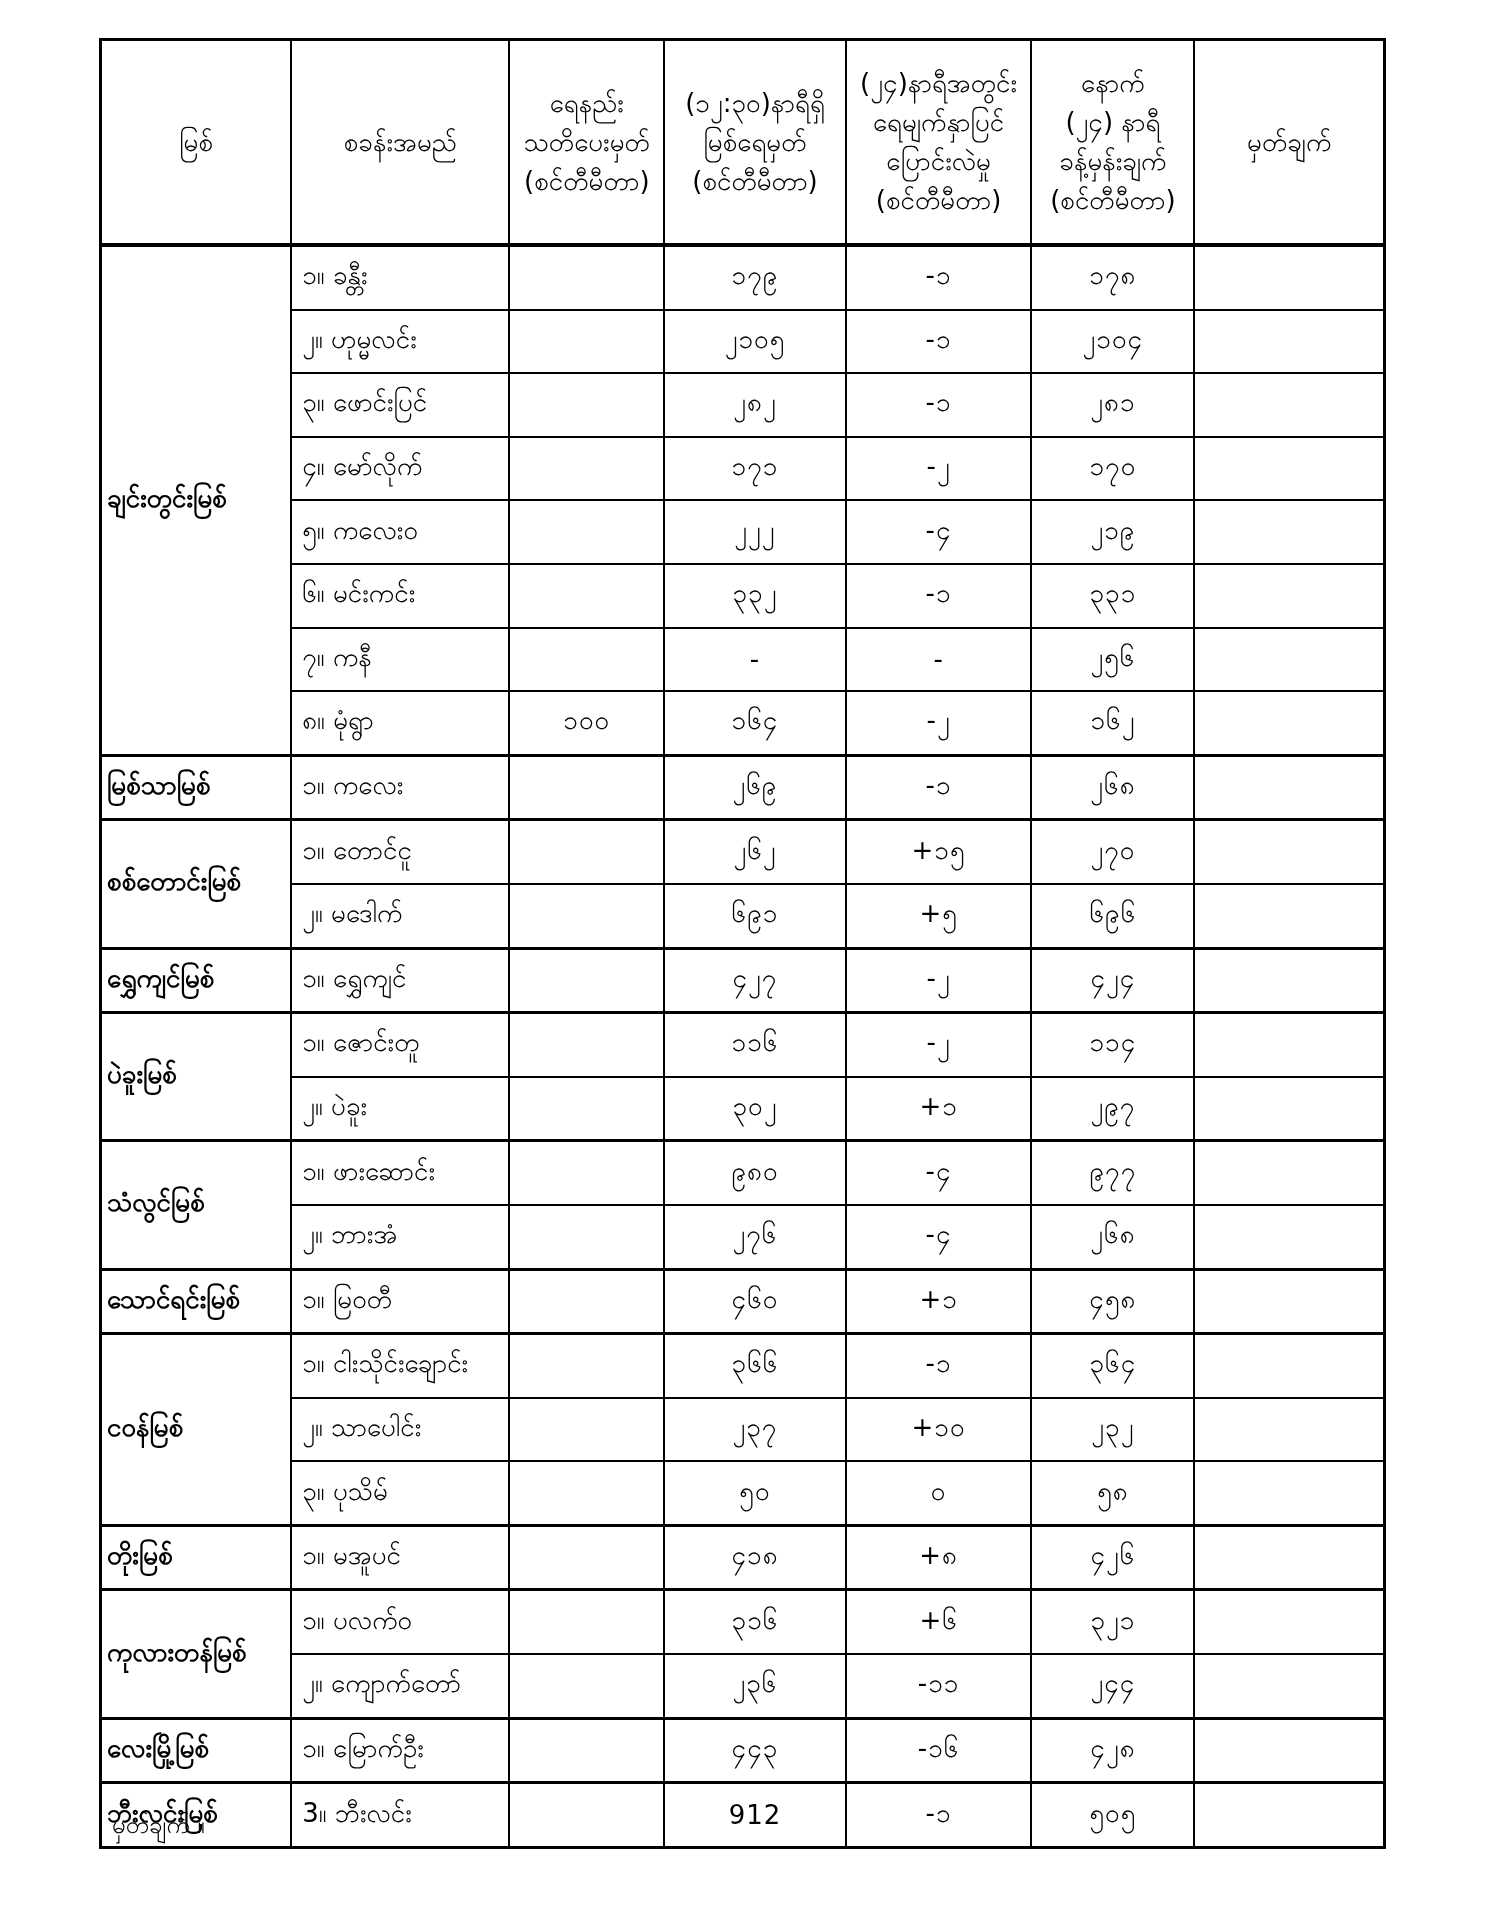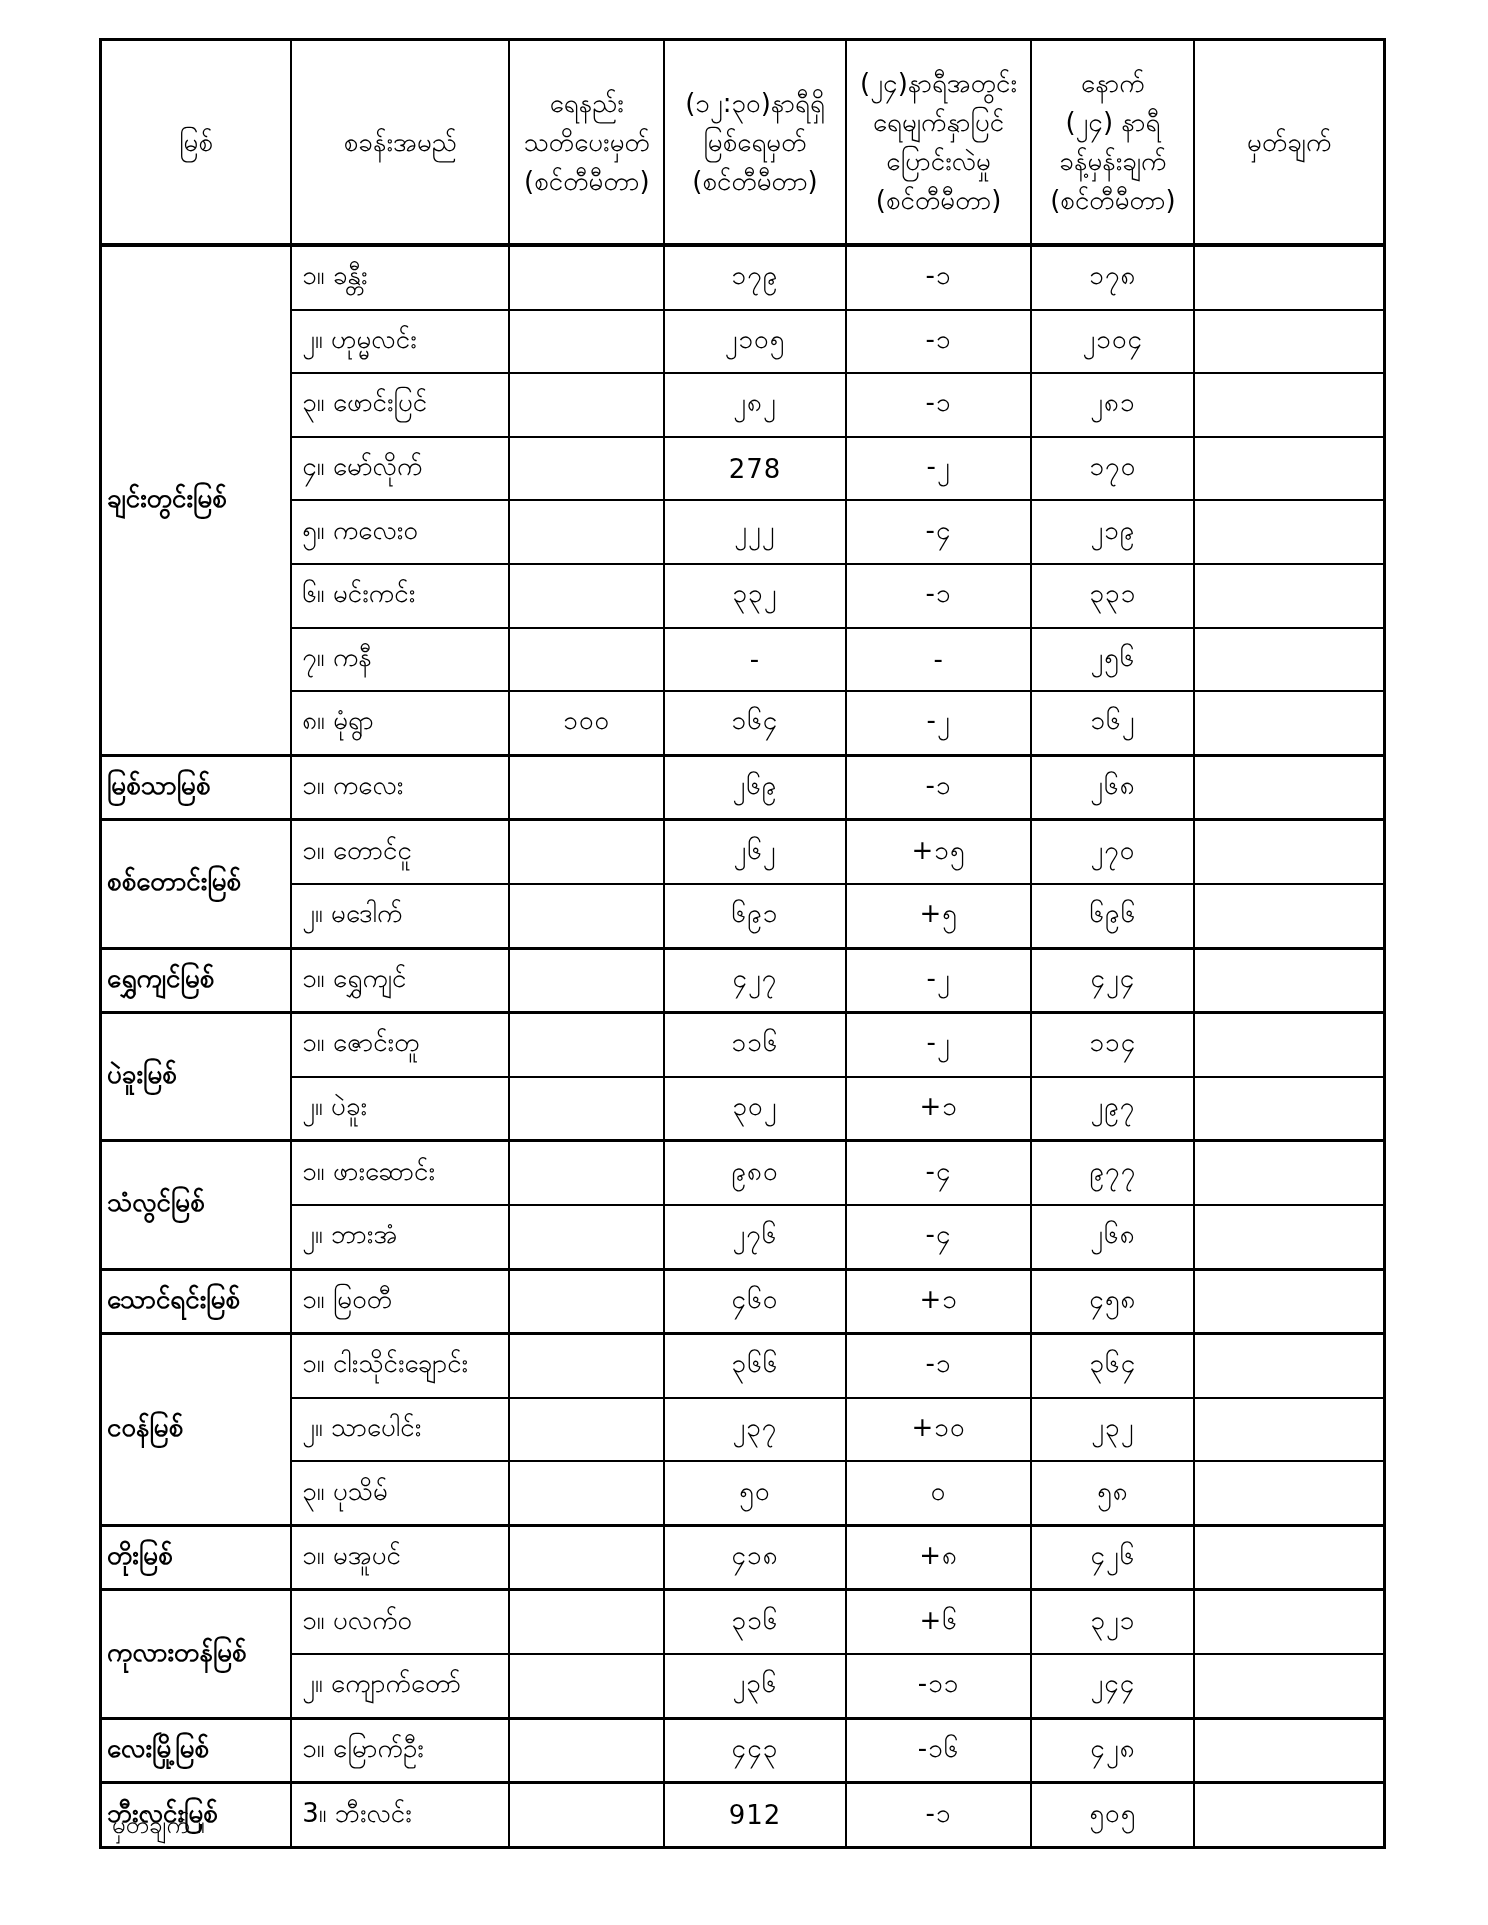--- a/index.html
+++ b/index.html
@@ -128,21 +128,21 @@
           <td class="c-station">၃။ ဖောင်းပြင်</td>
           <td class="c-warning"></td>
           <td class="c-level">၂၈၂</td>
           <td class="c-change">-၁</td>
           <td class="c-forecast">၂၈၁</td>
           <td class="c-remark"></td>
         </tr>
         <tr>
           <td class="c-station">၄။ မော်လိုက်</td>
           <td class="c-warning"></td>
-          <td class="c-level">278</td>
+          <td class="c-level">၁၇၁</td>
           <td class="c-change">-၂</td>
           <td class="c-forecast">၁၇၀</td>
           <td class="c-remark"></td>
         </tr>
         <tr>
           <td class="c-station">၅။ ကလေးဝ</td>
           <td class="c-warning"></td>
           <td class="c-level">၂၂၂</td>
           <td class="c-change">-၄</td>
           <td class="c-forecast">၂၁၉</td>

